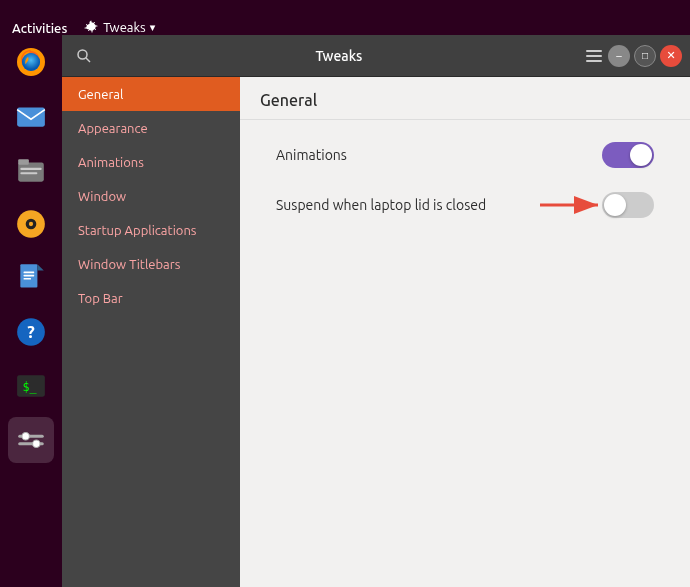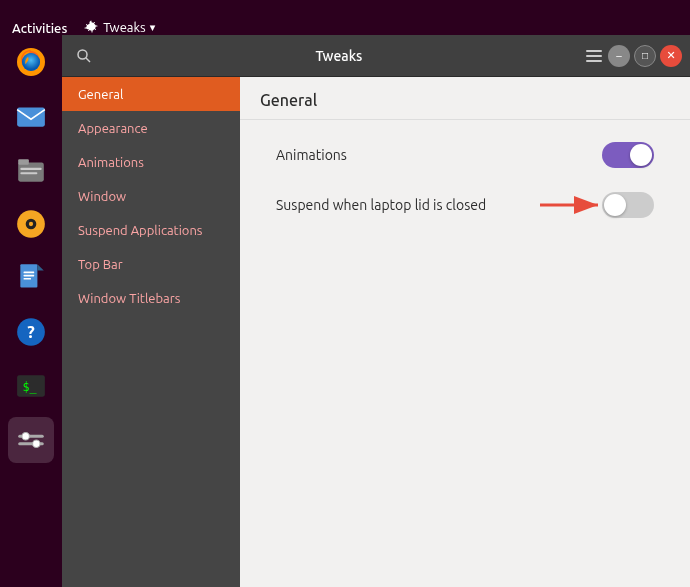--- a/index.html
+++ b/index.html
@@ -345,23 +345,23 @@
     </div>
   </div>
 
   <div class="content-area">
 
     <div class="sidebar">
       <div class="sidebar-item active">General</div>
       <div class="sidebar-item">Appearance</div>
       <div class="sidebar-item">Animations</div>
       <div class="sidebar-item">Window</div>
-      <div class="sidebar-item">Suspend Applications</div>
+      <div class="sidebar-item">Startup Applications</div>
+      <div class="sidebar-item">Window Titlebars</div>
       <div class="sidebar-item">Top Bar</div>
-      <div class="sidebar-item">Window Titlebars</div>
     </div>
 
     <div class="main-panel">
       <div class="panel-header">General</div>
       <div class="settings-list">
 
         <div class="setting-row">
           <span class="setting-label">Animations</span>
           <div class="toggle on">
             <div class="toggle-knob"></div>

